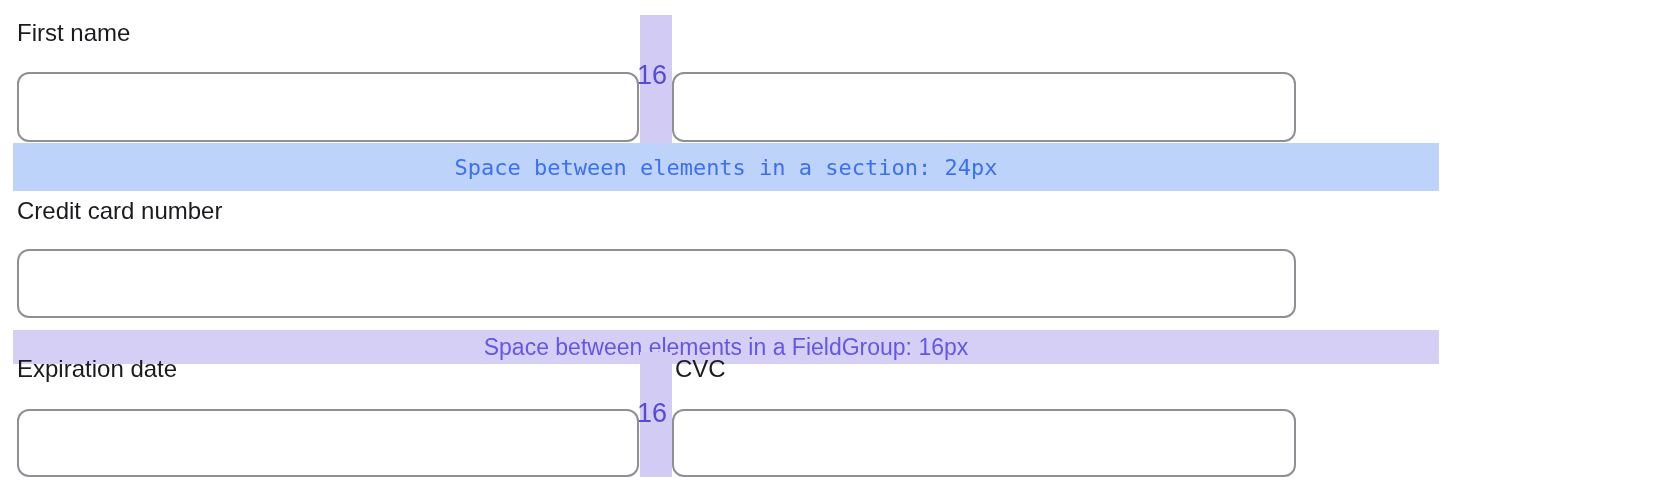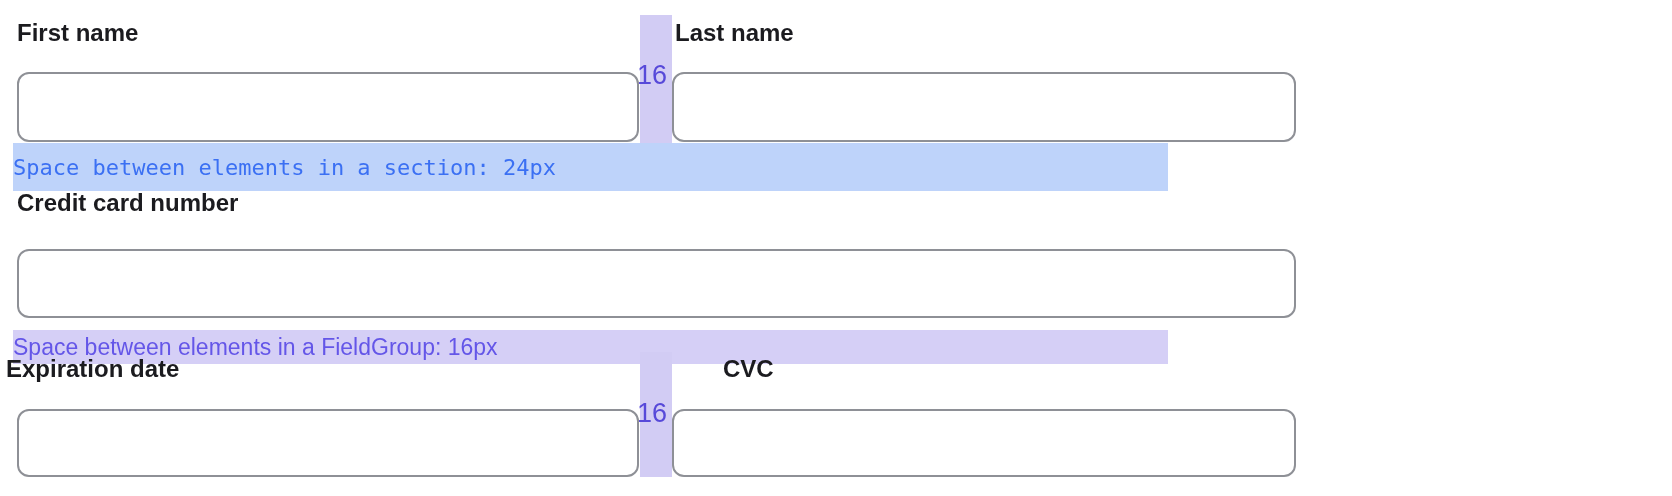--- a/index.html
+++ b/index.html
@@ -37,31 +37,31 @@
     text-align:left;
     font-size:27px;line-height:30px;
     color:var(--gap-num-text);
     z-index:3;
   }
   .num-top{top:60px;}
   .num-bottom{top:398px;}
   
   .flabel{
     position:absolute;
-    font-size:24px;font-weight:700;
+    font-size:24px;font-weight:400;
     line-height:29px;
     color:var(--label-text);
     white-space:nowrap;
     z-index:2;
   }
   .l-first{left:17px;top:18px;}
   .l-last{left:675px;top:18px;}
-  .l-cc{left:17px;top:188px;}
-  .l-exp{left:6px;top:354px;}
-  .l-cvc{left:675px;top:354px;margin-left:48px;}
+  .l-cc{left:17px;top:196px;}
+  .l-exp{left:17px;top:354px;}
+  .l-cvc{left:675px;top:354px;}
   
   .finput{
     position:absolute;
     box-sizing:border-box;
     background:var(--input-bg);
     border:2px solid var(--input-border);
     border-radius:12px;
     z-index:2;
     font-size:24px;
     padding:0 16px;
@@ -69,22 +69,22 @@
     outline:none;
   }
   .i-first{left:17px;top:72px;width:622px;height:70px;}
   .i-last{left:672px;top:72px;width:624px;height:70px;}
   .i-cc{left:17px;top:249px;width:1279px;height:69px;}
   .i-exp{left:17px;top:409px;width:622px;height:68px;}
   .i-cvc{left:672px;top:409px;width:624px;height:68px;}
   
   .band{
     position:absolute;
-    left:13px;width:1155px;
-    display:flex;align-items:center;
+    left:13px;width:1426px;
+    display:flex;align-items:center;justify-content:center;
     z-index:0;
   }
   .band-section{
     top:143px;height:48px;
     background:var(--section-band-bg);
   }
   .band-group{
     top:318px;height:34px;
     background:var(--group-band-bg);
     margin-top:12px;
@@ -103,21 +103,20 @@
 </style>
 </head>
 <body>
 
 <div class="stage">
 
   <div class="gap-bar bar-top"></div>
   <div class="gap-num num-top">16</div>
 
   <label class="flabel l-first">First name</label>
-  <label class="flabel l-last">Last name</label>
   <input class="finput i-first" type="text" aria-label="First name" style="">
   <input class="finput i-last" type="text" aria-label="Last name" style="">
 
   <div class="band band-section">
     <span class="band-text">Space between elements in a section: 24px</span>
   </div>
 
   <label class="flabel l-cc">Credit card number</label>
   <input class="finput i-cc" type="text" aria-label="Credit card number" style="">
 

